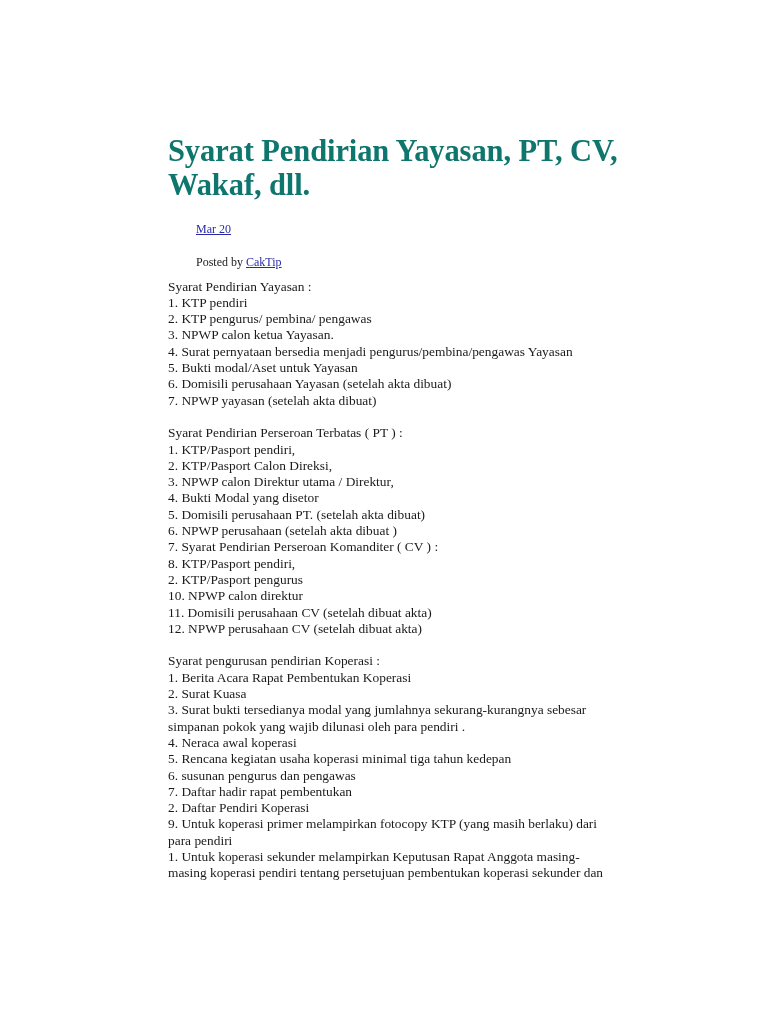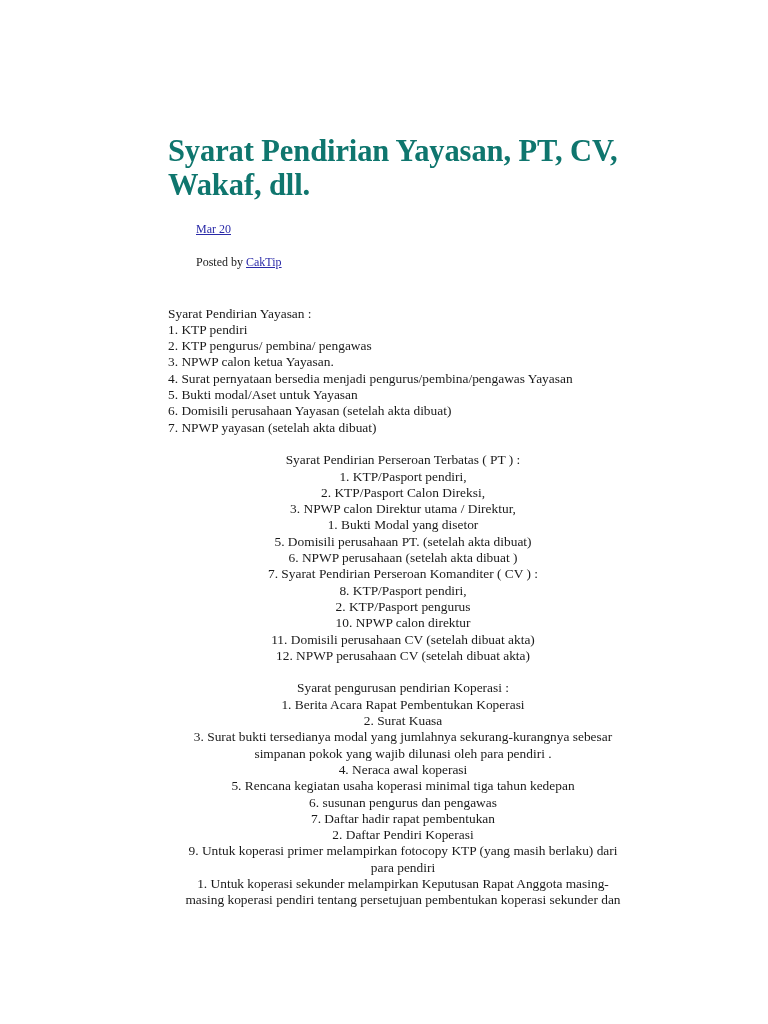--- a/index.html
+++ b/index.html
@@ -42,25 +42,24 @@
   }
   a {
     color: #2a2aa8;
     text-decoration: underline;
   }
   .section {
     font-size: 13.4px;
     line-height: 16.3px;
   }
   .section-first {
-    margin-top: 35px;
+    margin-top: 8px;
   }
   .section + .section {
     margin-top: 16.3px;
-    text-align: center;
   }
   .line {
     display: block;
     white-space: nowrap;
   }
 </style>
 </head>
 <body>
 
 <div class="page">
@@ -86,21 +85,21 @@
     <span class="line">5. Bukti modal/Aset untuk Yayasan</span>
     <span class="line">6. Domisili perusahaan Yayasan (setelah akta dibuat)</span>
     <span class="line">7. NPWP yayasan (setelah akta dibuat)</span>
   </div>
 
   <div class="section">
     <span class="line">Syarat Pendirian Perseroan Terbatas ( PT ) :</span>
     <span class="line">1. KTP/Pasport pendiri,</span>
     <span class="line">2. KTP/Pasport Calon Direksi,</span>
     <span class="line">3. NPWP calon Direktur utama / Direktur,</span>
-    <span class="line">1. Bukti Modal yang disetor</span>
+    <span class="line">4. Bukti Modal yang disetor</span>
     <span class="line">5. Domisili perusahaan PT. (setelah akta dibuat)</span>
     <span class="line">6. NPWP perusahaan (setelah akta dibuat )</span>
     <span class="line">7. Syarat Pendirian Perseroan Komanditer ( CV ) :</span>
     <span class="line">8. KTP/Pasport pendiri,</span>
     <span class="line">2. KTP/Pasport pengurus</span>
     <span class="line">10. NPWP calon direktur</span>
     <span class="line">11. Domisili perusahaan CV (setelah dibuat akta)</span>
     <span class="line">12. NPWP perusahaan CV (setelah dibuat akta)</span>
   </div>
 

